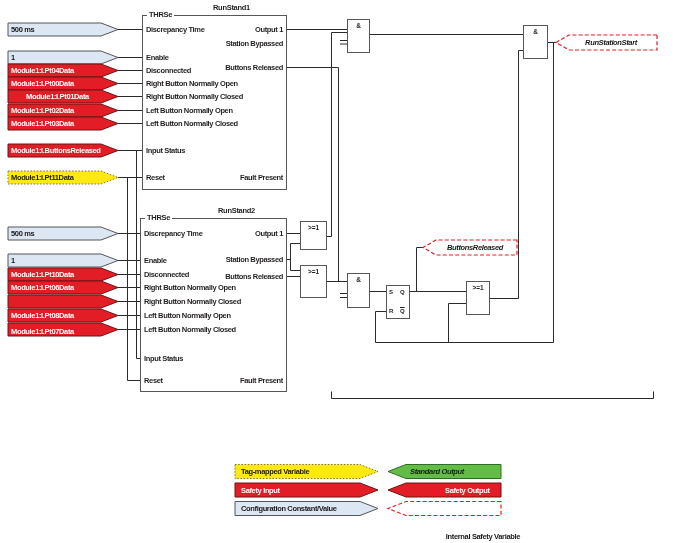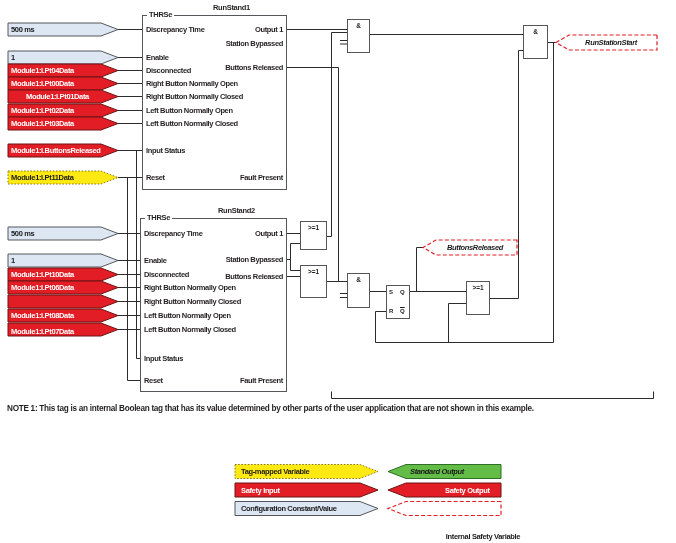--- a/index.html
+++ b/index.html
@@ -90,21 +90,20 @@
 
   <div class="gate" style="left:466px;top:281px;width:24px;height:34px;"></div>
   <div class="glbl" style="left:466px;top:284px;width:24px;">&gt;=1</div>
 
   <div class="gate" style="left:386px;top:285px;width:24px;height:34px;"></div>
   <div class="llbl" style="left:389px;top:288px;">S</div>
   <div class="llbl" style="left:389px;top:307px;">R</div>
   <div class="llbl" style="left:400px;top:288px;">Q</div>
   <div class="llbl ol" style="left:400px;top:307px;">Q</div>
 
-  <div class="note">NOTE 1: This tag is an internal Boolean tag that has its value determined by other parts of the user application that are not shown in this example.</div>
 <div class="tagtx tx-constant" style="left:11px;top:24.5px;width:92px;">500 ms</div>
     <div class="tagtx tx-constant" style="left:11px;top:52.5px;width:92px;">1</div>
     <div class="tagtx tx-safety" style="left:11px;top:65.5px;width:92px;">Module1:I.Pt04Data</div>
     <div class="tagtx tx-safety" style="left:11px;top:78.5px;width:92px;">Module1:I.Pt00Data</div>
     <div class="tagtx tx-safety" style="left:26px;top:91.5px;width:92px;">Module1:I.Pt01Data</div>
     <div class="tagtx tx-safety" style="left:11px;top:105.5px;width:92px;">Module1:I.Pt02Data</div>
     <div class="tagtx tx-safety" style="left:11px;top:118.5px;width:92px;">Module1:I.Pt03Data</div>
     <div class="tagtx tx-safety" style="left:11px;top:145.5px;width:92px;">Module1:I.ButtonsReleased</div>
     <div class="tagtx tx-tag_mapped" style="left:11px;top:172.5px;width:92px;">Module1:I.Pt11Data</div>
     <div class="tagtx tx-constant" style="left:11px;top:228.5px;width:92px;">500 ms</div>

